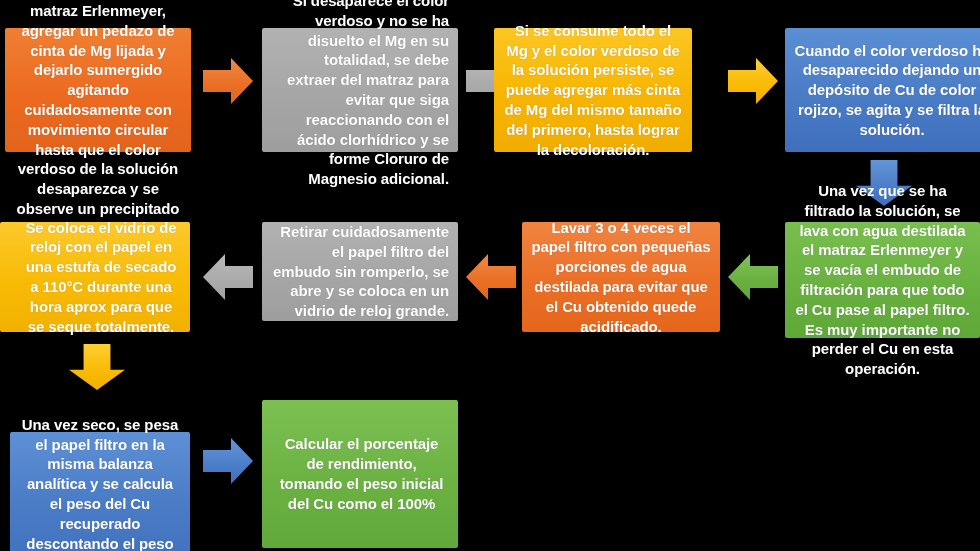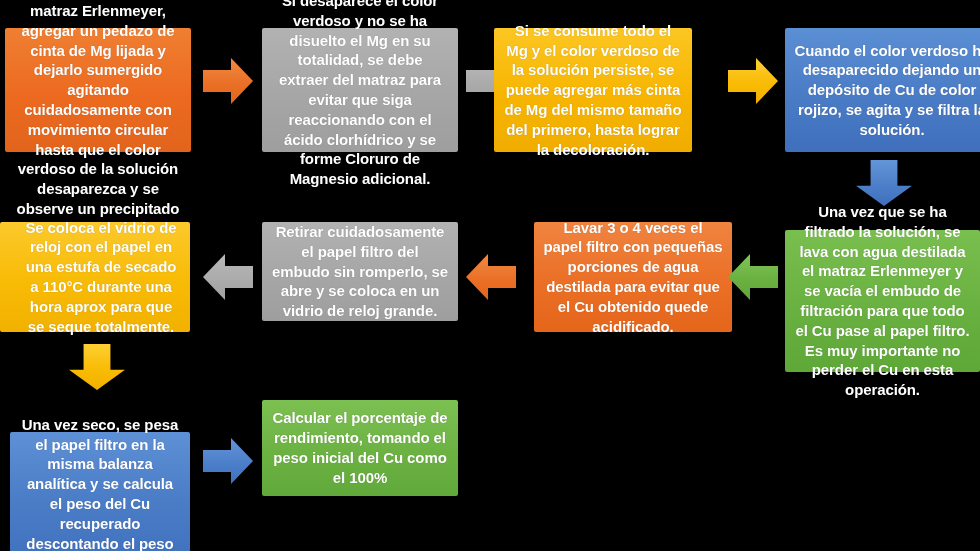--- a/index.html
+++ b/index.html
@@ -28,22 +28,22 @@
     font-size: 15px;
     line-height: 1.32;
     padding: 6px 9px;
     letter-spacing: -0.1px;
     text-shadow: 0 0 1px rgba(0,0,0,0.25);
   }
   .node span { display: block; width: 100%; }
 
   
   .c-orange  { background: linear-gradient(180deg,#ef7f32 0%,#ec6a20 55%,#e2641c 100%); }
-  .c-orange2 { background: linear-gradient(180deg,#f08440 0%,#eb6f26 55%,#e4661b 100%); margin-left: 12px; }
-  .c-gray    { background: linear-gradient(180deg,#b2b2b2 0%,#a6a6a6 55%,#9e9e9e 100%); }
+  .c-orange2 { background: linear-gradient(180deg,#f08440 0%,#eb6f26 55%,#e4661b 100%); }
+  .c-gray    { background: linear-gradient(180deg,#b2b2b2 0%,#a6a6a6 55%,#9e9e9e 100%); text-align: right; }
   .c-gold    { background: linear-gradient(180deg,#fcc623 0%,#f7b500 55%,#f0ad00 100%); }
   .c-gold2   { background: linear-gradient(180deg,#fcc92c 0%,#f8bb05 55%,#f2b100 100%); padding-left: 21px; }
   .c-blue    { background: linear-gradient(180deg,#5b8fd4 0%,#4a7cc6 55%,#3f6fbd 100%); }
   .c-blue2   { background: linear-gradient(180deg,#5e90d6 0%,#4b7dc7 55%,#4172be 100%); margin-top: 32px; }
   .c-green   { background: linear-gradient(180deg,#79bf4f 0%,#69b140 55%,#5ea838 100%); }
   .c-green2  { background: linear-gradient(180deg,#7cc052 0%,#6cb243 55%,#60a93a 100%); }
 
   
   .arrow { position: absolute; }
   .arrow-right {
@@ -101,29 +101,29 @@
   </div>
 
   <div class="arrow arrow-left a-orange" style="left:466px; top:254px; width:50px; height:46px;"></div>
 
   <div class="node c-orange2" style="left:522px; top:222px; width:198px; height:110px;">
     <span>Lavar 3 o 4 veces el papel filtro con pequeñas porciones de agua destilada para evitar que el Cu obtenido quede acidificado.</span>
   </div>
 
   <div class="arrow arrow-left a-green" style="left:728px; top:254px; width:50px; height:46px;"></div>
 
-  <div class="node c-green" style="left:785px; top:222px; width:195px; height:142px;margin-top:8px;">
+  <div class="node c-green" style="left:785px; top:222px; width:195px; height:116px;">
     <span>Una vez que se ha filtrado la solución, se lava con agua destilada el matraz Erlenmeyer y se vacía el embudo de filtración para que todo el Cu pase al papel filtro. Es muy importante no perder el Cu en esta operación.</span>
   </div>
 
   <div class="arrow arrow-down a-gold" style="left:69px; top:344px; width:56px; height:46px;"></div>
 
   <div class="node c-blue2" style="left:10px; top:400px; width:180px; height:124px;">
     <span>Una vez seco, se pesa el papel filtro en la misma balanza analítica y se calcula el peso del Cu recuperado descontando el peso del papel filtro.</span>
   </div>
 
   <div class="arrow arrow-right a-blue" style="left:203px; top:438px; width:50px; height:46px;"></div>
 
-  <div class="node c-green2" style="left:262px; top:400px; width:196px; height:96px;">
+  <div class="node c-green2" style="left:262px; top:400px; width:196px; height:148px;padding-left:12px;">
     <span>Calcular el porcentaje de rendimiento, tomando el peso inicial del Cu como el 100%</span>
   </div>
 
 </div>
 
 </body></html>

